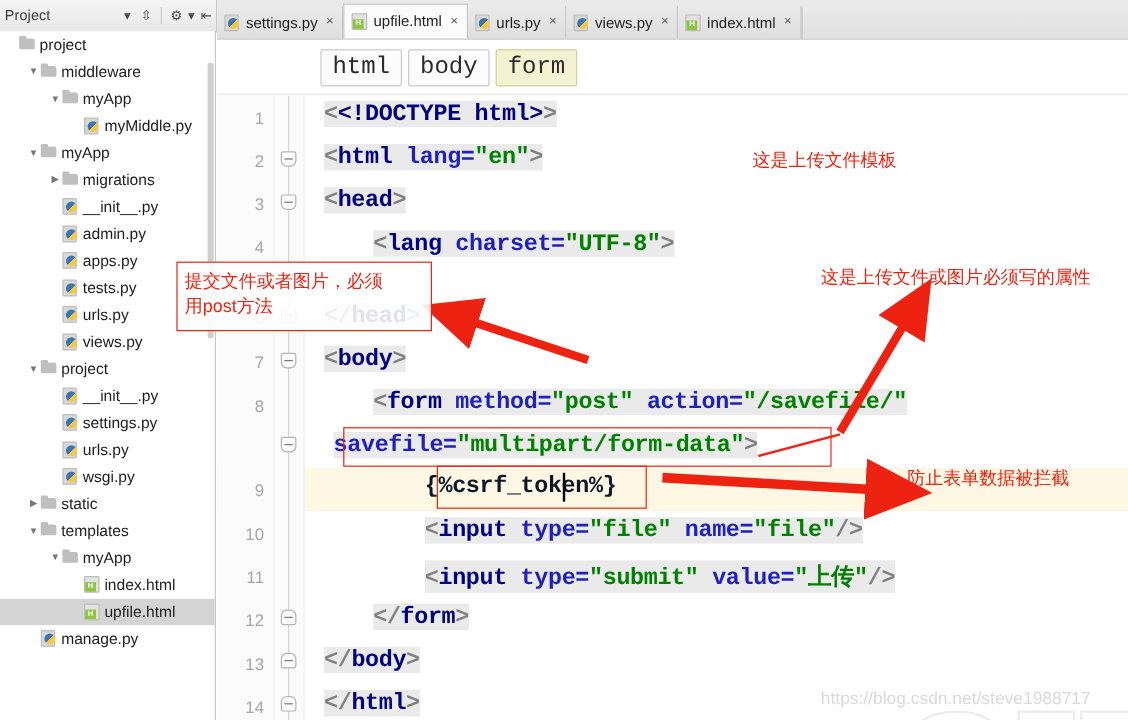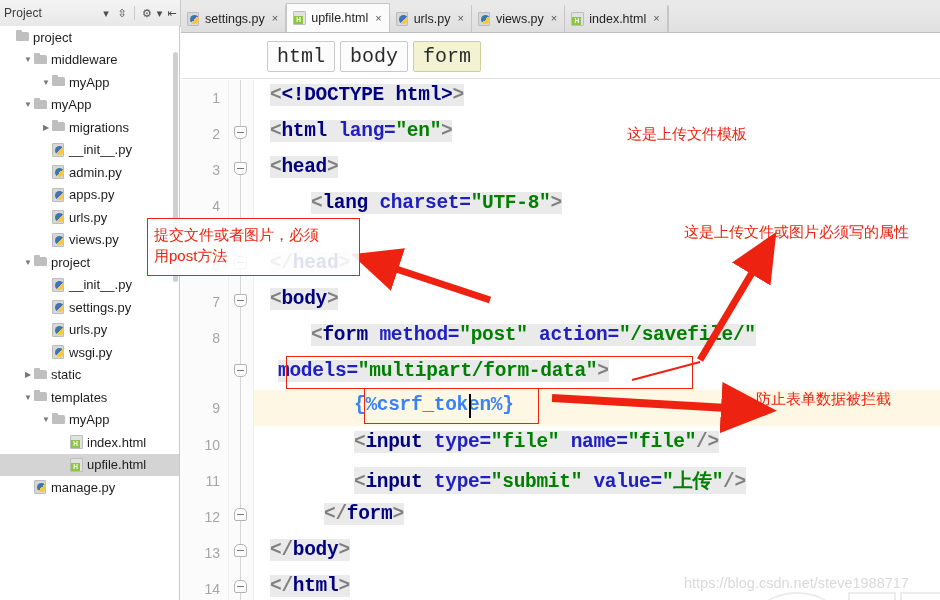--- a/index.html
+++ b/index.html
@@ -228,21 +228,21 @@
     font-weight: bold;
     white-space: pre;
     letter-spacing: -0.3px;
   }
   .sel-bg { background: #eaeaea; }
   .t-tag   { color: #000080; }
   .t-brk   { color: #808080; }
   .t-attr  { color: #2020c0; }
   .t-str   { color: #008000; }
   .t-doc   { color: #000080; }
-  .t-tpl   { color: #3b82f6; }
+  .t-tpl   { color: #0f172a; }
   .t-txt   { color: #202020; }
 
   .caret {
     position: absolute;
     width: 2px; height: 24px;
     background: #000;
   }
 
   
   .anno {
@@ -339,20 +339,26 @@
           <span class="ic ic-folder"></span>
           <span class="tlabel">middleware</span>
         </div>
         <div class="trow">
           <span style="width: 40px; flex: 0 0 auto;"></span>
           <span class="arrow">▼</span>
           <span class="ic ic-folder"></span>
           <span class="tlabel">myApp</span>
         </div>
         <div class="trow">
+          <span style="width: 58px; flex: 0 0 auto;"></span>
+          <span class="arrow"></span>
+          <span class="ic ic-py"></span>
+          <span class="tlabel">myMiddle.py</span>
+        </div>
+        <div class="trow">
           <span style="width: 22px; flex: 0 0 auto;"></span>
           <span class="arrow">▼</span>
           <span class="ic ic-folder"></span>
           <span class="tlabel">myApp</span>
         </div>
         <div class="trow">
           <span style="width: 40px; flex: 0 0 auto;"></span>
           <span class="arrow">▶</span>
           <span class="ic ic-folder"></span>
           <span class="tlabel">migrations</span>
@@ -367,20 +373,26 @@
           <span style="width: 40px; flex: 0 0 auto;"></span>
           <span class="arrow"></span>
           <span class="ic ic-py"></span>
           <span class="tlabel">admin.py</span>
         </div>
         <div class="trow">
           <span style="width: 40px; flex: 0 0 auto;"></span>
           <span class="arrow"></span>
           <span class="ic ic-py"></span>
           <span class="tlabel">apps.py</span>
+        </div>
+        <div class="trow">
+          <span style="width: 40px; flex: 0 0 auto;"></span>
+          <span class="arrow"></span>
+          <span class="ic ic-py"></span>
+          <span class="tlabel">tests.py</span>
         </div>
         <div class="trow">
           <span style="width: 40px; flex: 0 0 auto;"></span>
           <span class="arrow"></span>
           <span class="ic ic-py"></span>
           <span class="tlabel">urls.py</span>
         </div>
         <div class="trow">
           <span style="width: 40px; flex: 0 0 auto;"></span>
           <span class="arrow"></span>
@@ -505,30 +517,30 @@
       <div class="cl sel-bg" style="left:16px; top:76px"><span class="t-brk">&lt;</span><span class="t-tag">head</span><span class="t-brk">&gt;</span></div>
 
       <div class="cl sel-bg" style="left:57px; top:112px"><span class="t-brk">&lt;</span><span class="t-tag">lang </span><span class="t-attr">charset=</span><span class="t-str">"UTF-8"</span><span class="t-brk">&gt;</span></div>
 
 
       <div class="cl sel-bg" style="left:16px; top:172px"><span class="t-brk">&lt;/</span><span class="t-tag">head</span><span class="t-brk">&gt;</span></div>
 
       <div class="cl sel-bg" style="left:16px; top:208px"><span class="t-brk">&lt;</span><span class="t-tag">body</span><span class="t-brk">&gt;</span></div>
 
       <div class="cl sel-bg" style="left:57px; top:244px"><span class="t-brk">&lt;</span><span class="t-tag">form </span><span class="t-attr">method=</span><span class="t-str">"post"</span><span class="t-attr"> action=</span><span class="t-str">"/savefile/"</span></div>
-      <div class="cl sel-bg" style="left:24px; top:280px"><span class="t-attr">models=</span><span class="t-str">"multipart/form-data"</span><span class="t-brk">&gt;</span></div>
+      <div class="cl sel-bg" style="left:24px; top:280px"><span class="t-attr">savefile=</span><span class="t-str">"multipart/form-data"</span><span class="t-brk">&gt;</span></div>
 
       <div class="cl" style="left:100px; top:314px"><span class="t-tpl">{%csrf_token%}</span></div>
       <div class="caret" style="left:215px; top:314px"></div>
 
       <div class="cl sel-bg" style="left:100px; top:351px"><span class="t-brk">&lt;</span><span class="t-tag">input </span><span class="t-attr">type=</span><span class="t-str">"file"</span><span class="t-attr"> name=</span><span class="t-str">"file"</span><span class="t-brk">/&gt;</span></div>
 
       <div class="cl sel-bg" style="left:100px; top:387px"><span class="t-brk">&lt;</span><span class="t-tag">input </span><span class="t-attr">type=</span><span class="t-str">"submit"</span><span class="t-attr"> value=</span><span class="t-str">"上传"</span><span class="t-brk">/&gt;</span></div>
 
-      <div class="cl sel-bg" style="left:70px; top:423px"><span class="t-brk">&lt;/</span><span class="t-tag">form</span><span class="t-brk">&gt;</span></div>
+      <div class="cl sel-bg" style="left:57px; top:423px"><span class="t-brk">&lt;/</span><span class="t-tag">form</span><span class="t-brk">&gt;</span></div>
 
       <div class="cl sel-bg" style="left:16px; top:459px"><span class="t-brk">&lt;/</span><span class="t-tag">body</span><span class="t-brk">&gt;</span></div>
 
       <div class="cl sel-bg" style="left:16px; top:495px"><span class="t-brk">&lt;/</span><span class="t-tag">html</span><span class="t-brk">&gt;</span></div>
 
     </div>
   </div>
 
   <svg class="arrow-svg" width="940" height="600">
     <defs>

